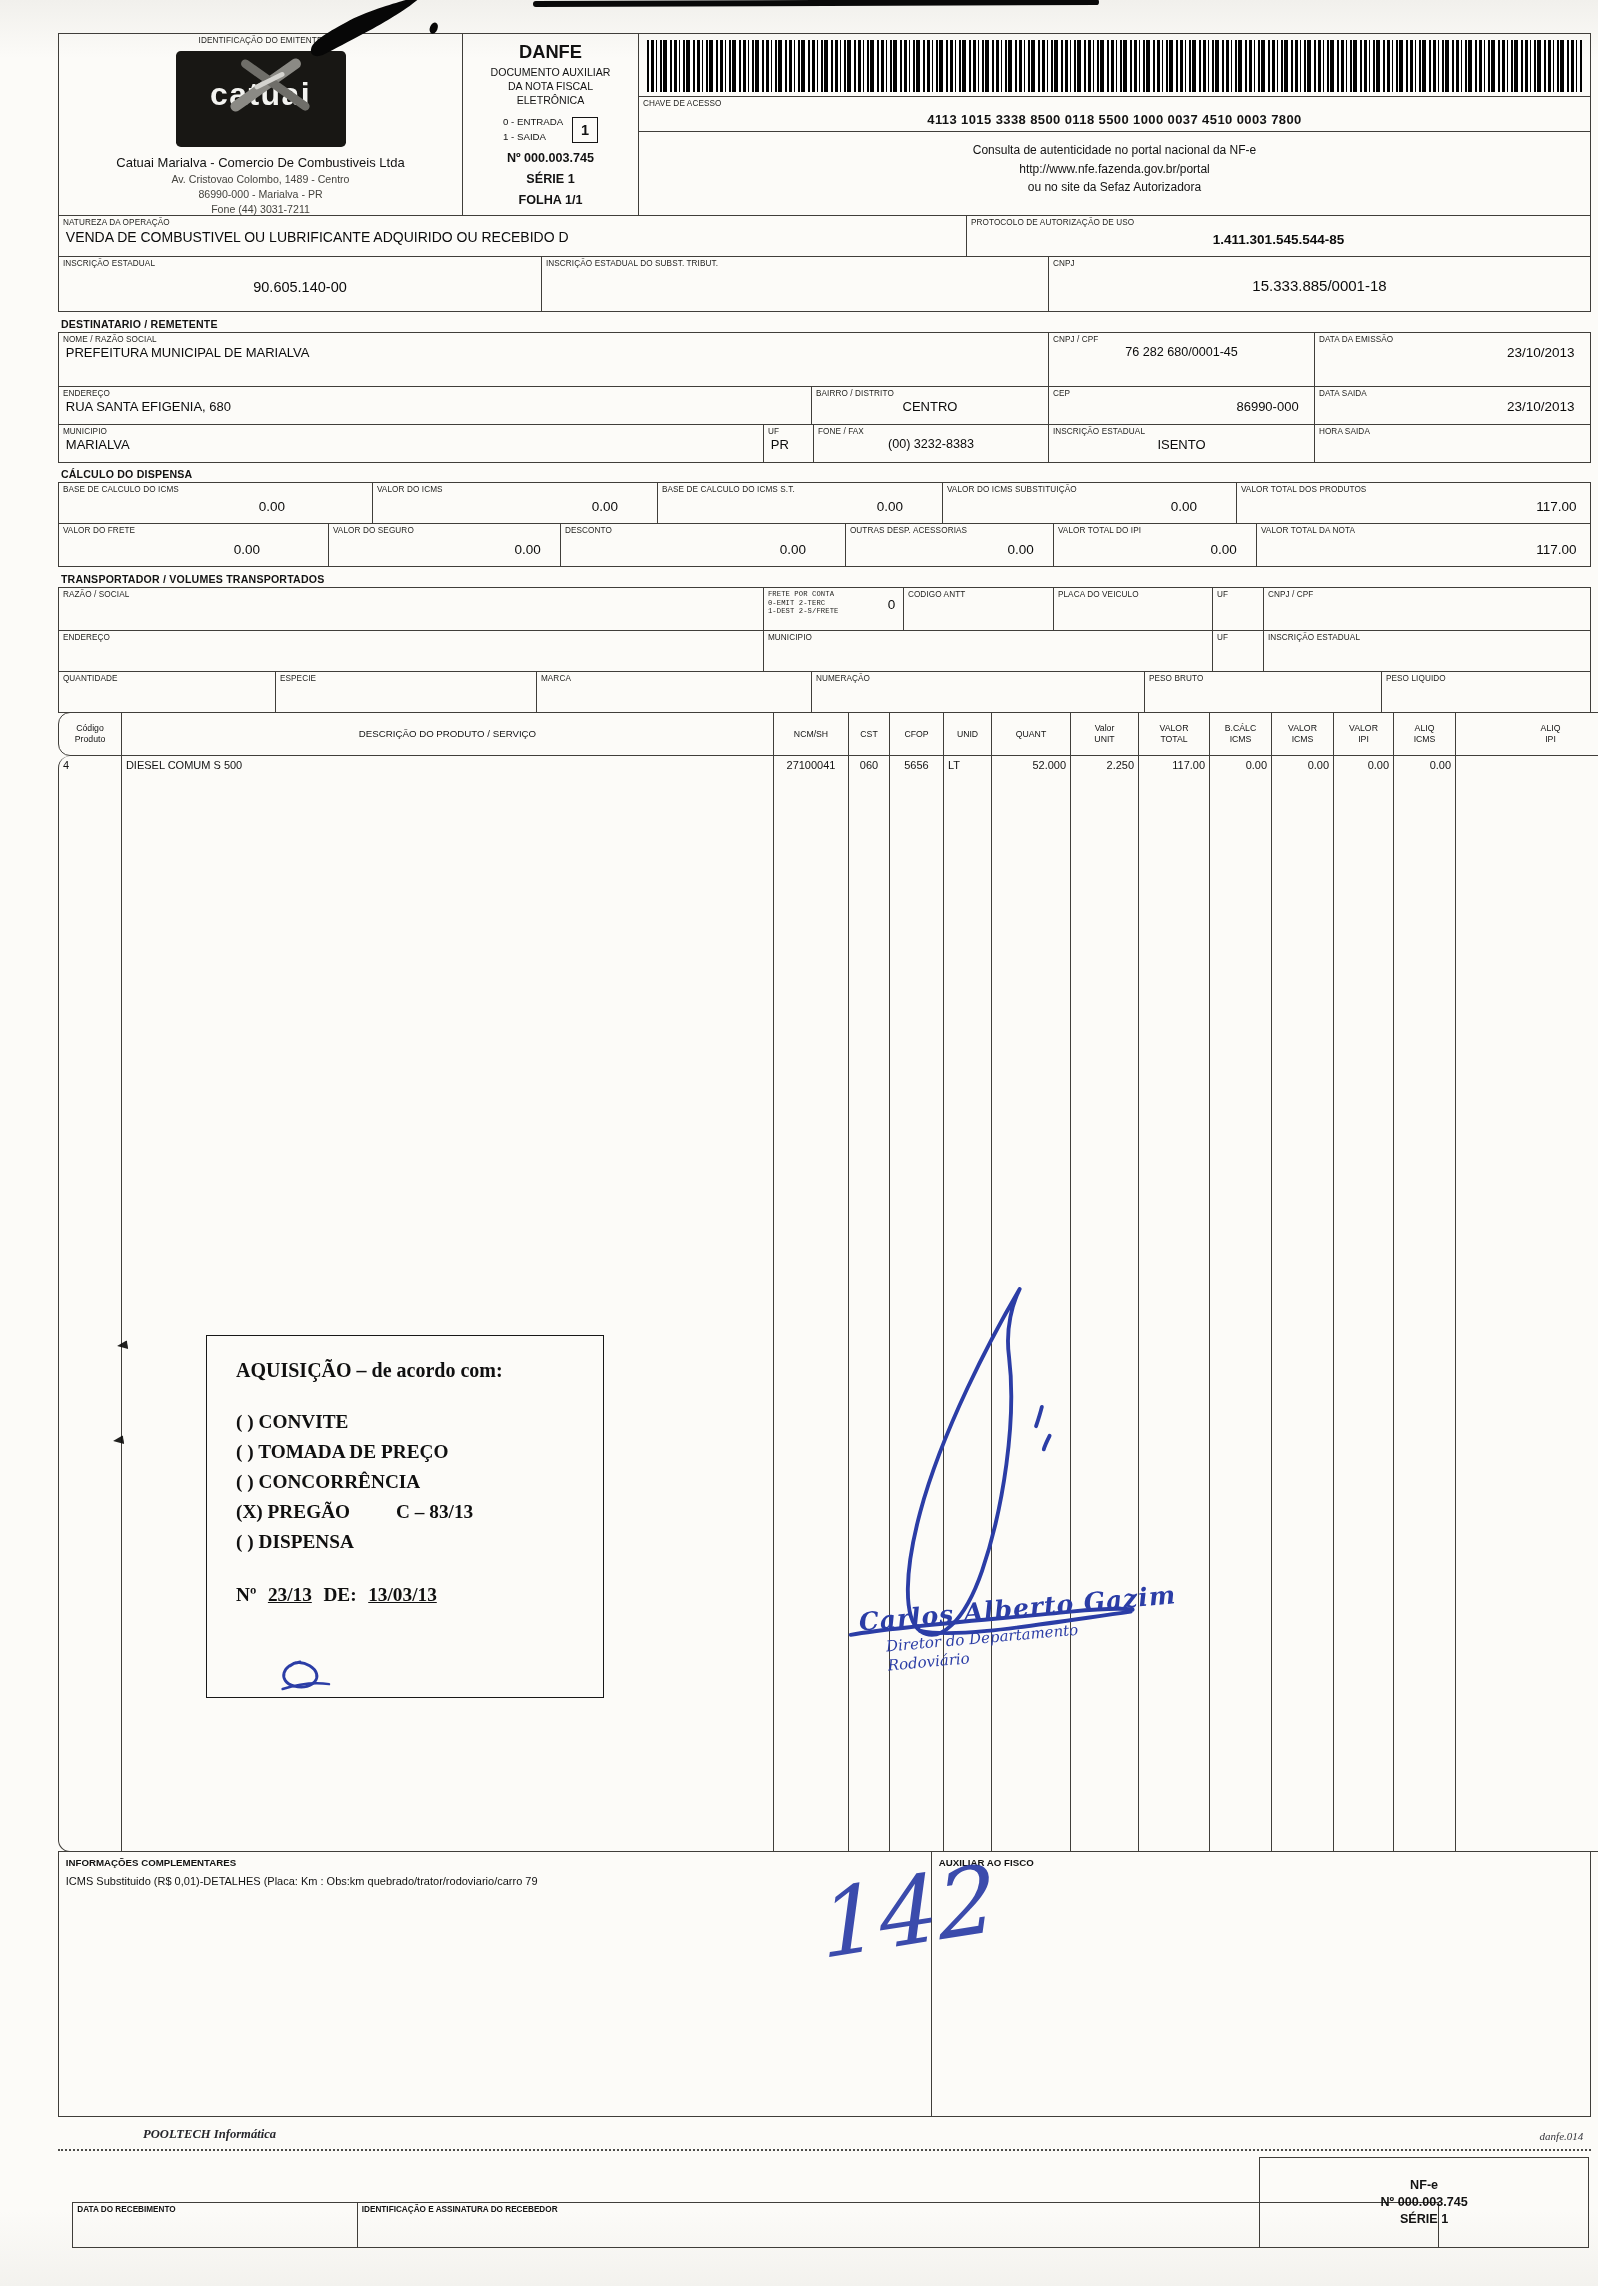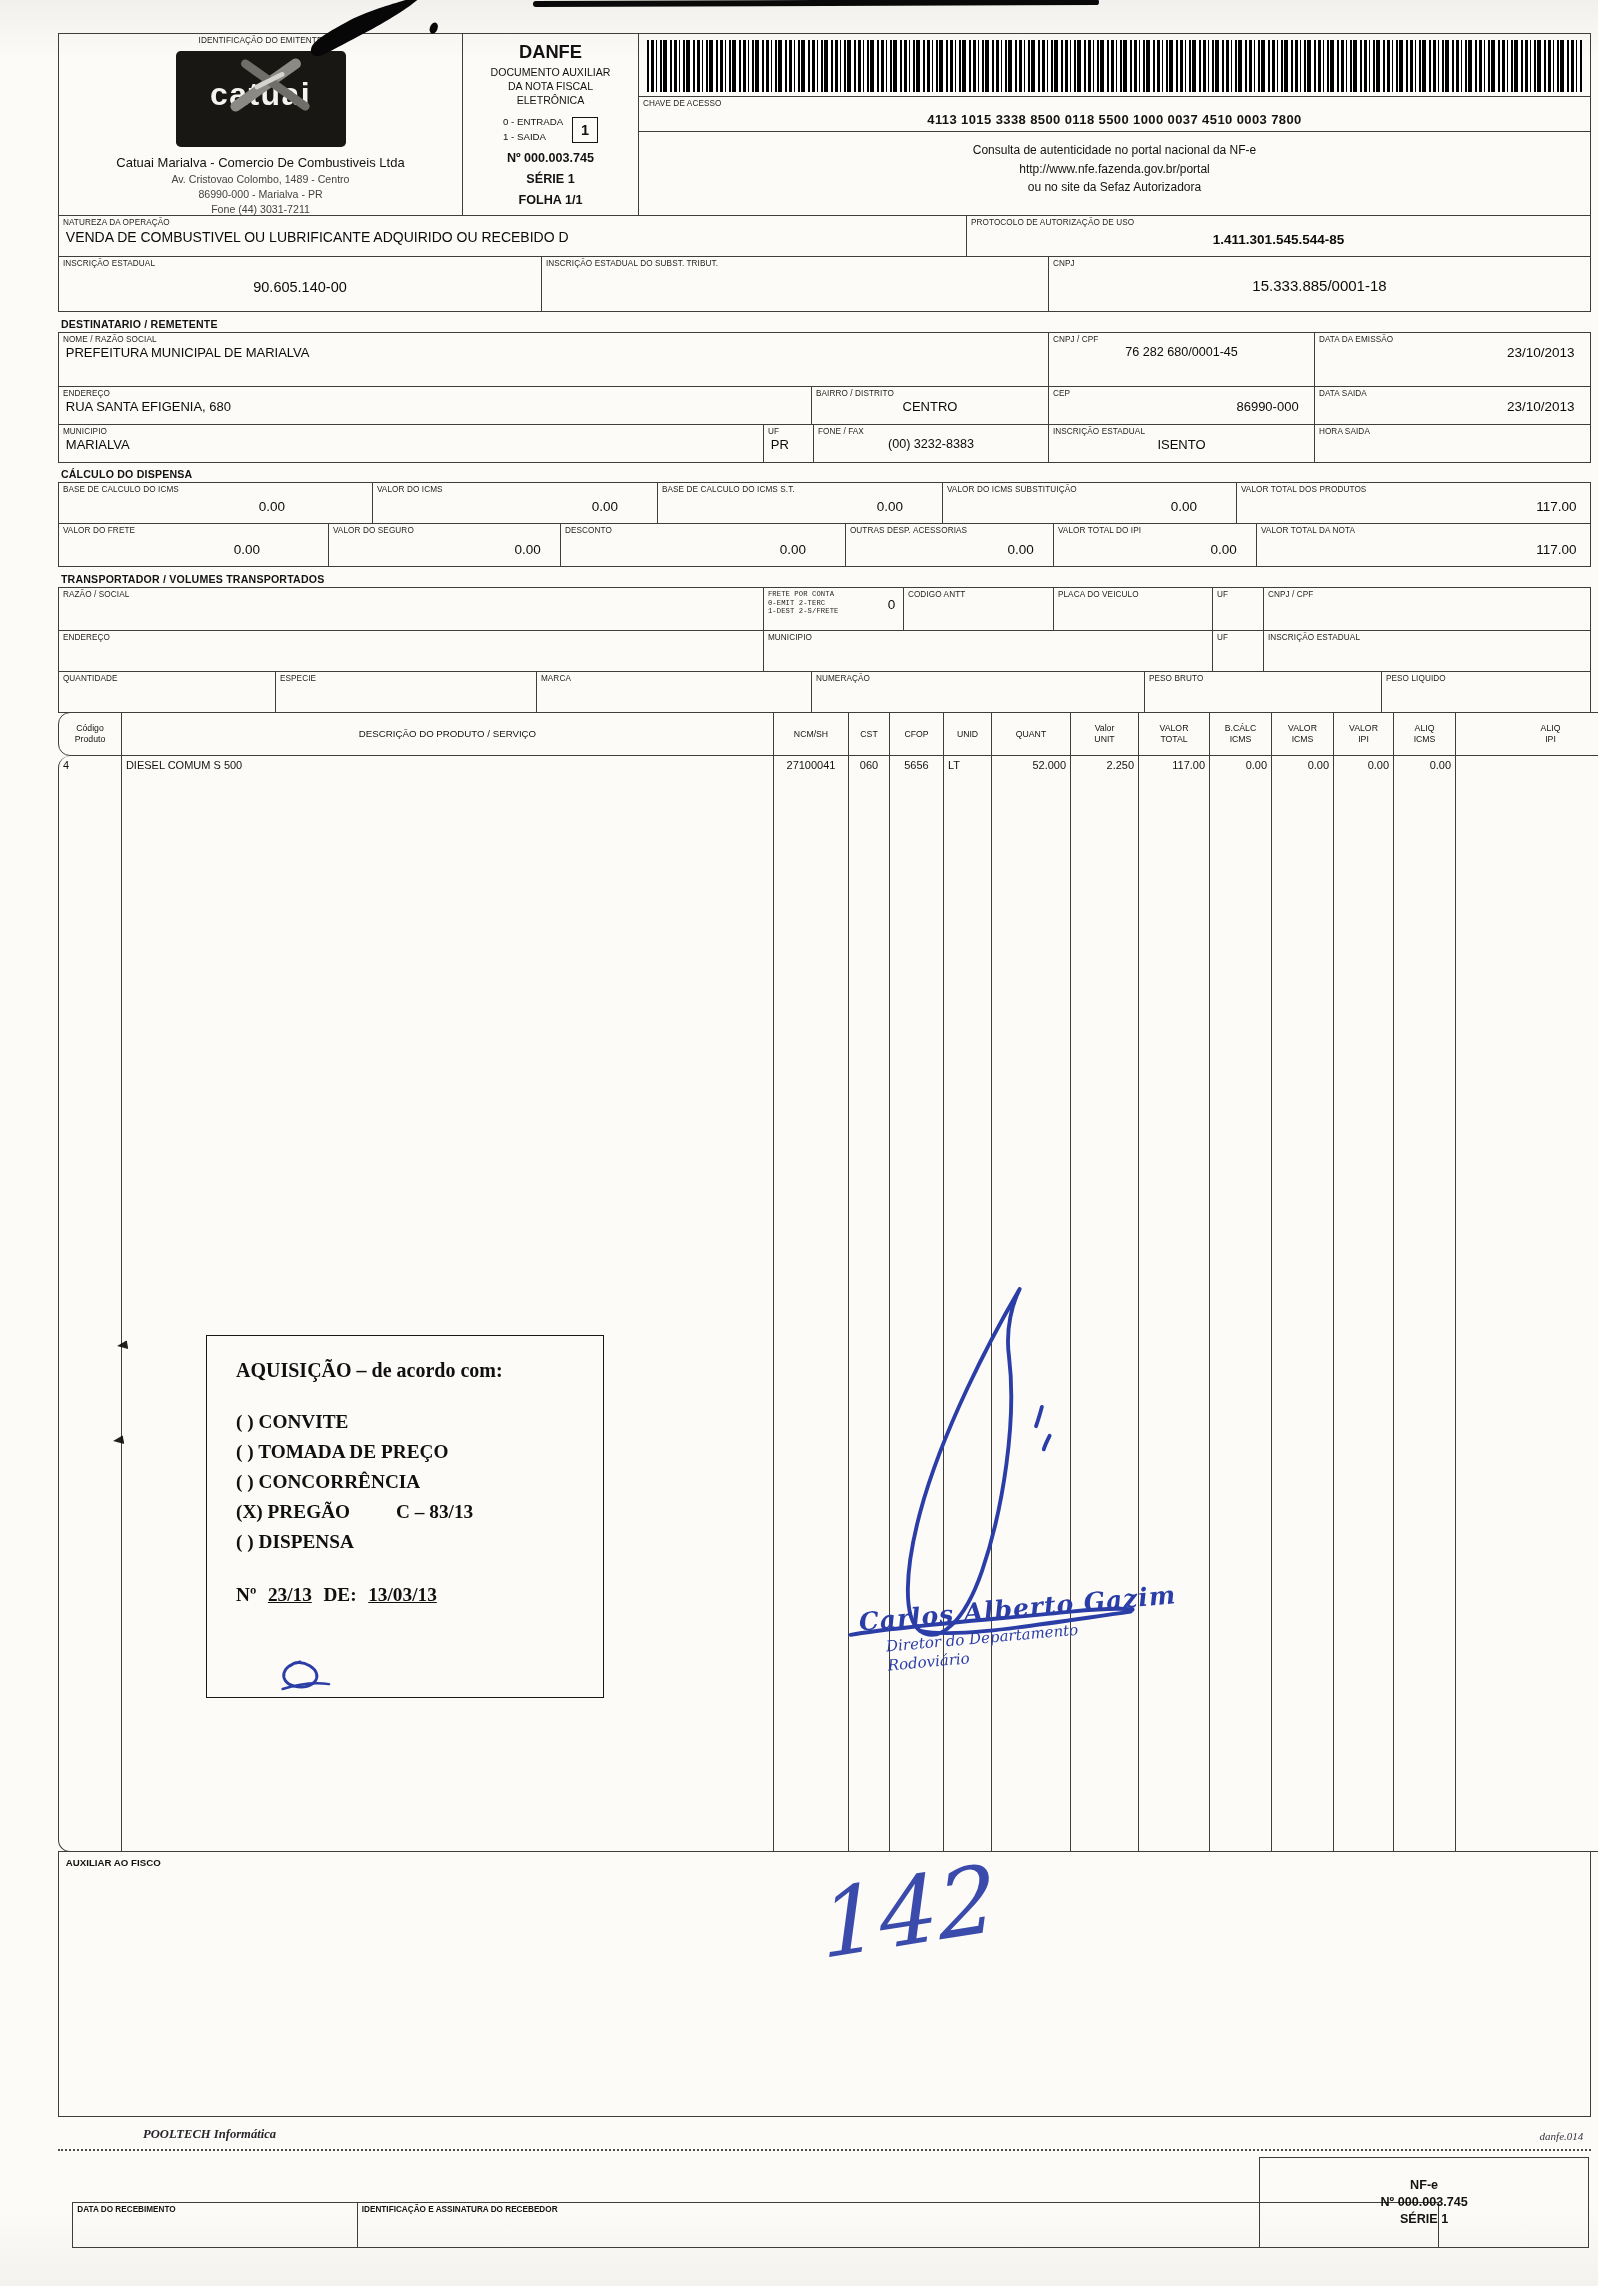--- a/index.html
+++ b/index.html
@@ -431,20 +431,24 @@
         </g>
       </svg>
       <div class="sig-name-wrap">
         <div class="sig-name">Carlos Alberto Gazim</div>
         <div class="sig-role pre">Diretor do Departamento
 Rodoviário</div>
       </div>
     </div>
 
     <div class="info-row">
+      <div class="info-left">
+        <div class="info-label">INFORMAÇÕES COMPLEMENTARES</div>
+        <div class="info-text">ICMS Substituido (R$ 0,01)-DETALHES (Placa: Km : Obs:km quebrado/trator/rodoviario/carro 79</div>
+      </div>
       <div class="info-right">
         <div class="info-label">AUXILIAR AO FISCO</div>
       </div>
       <div class="fisco-mark">142</div>
     </div>
 
     <div class="soft-row">
       <div class="soft-left">POOLTECH Informática</div>
       <div class="soft-right">danfe.014</div>
     </div>

